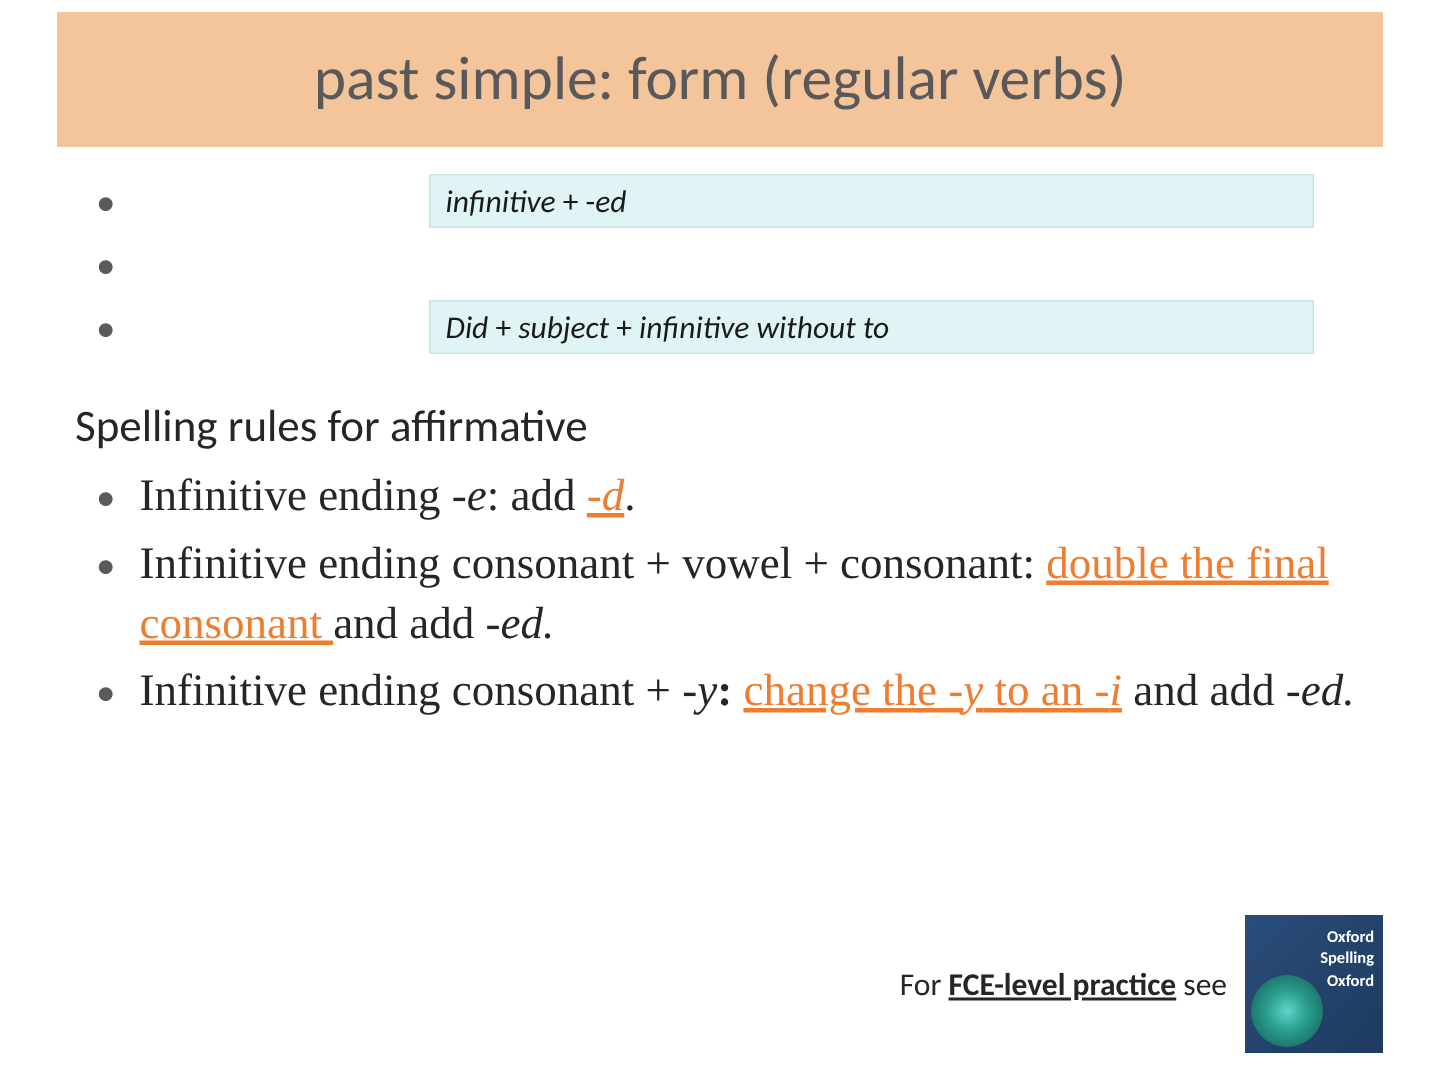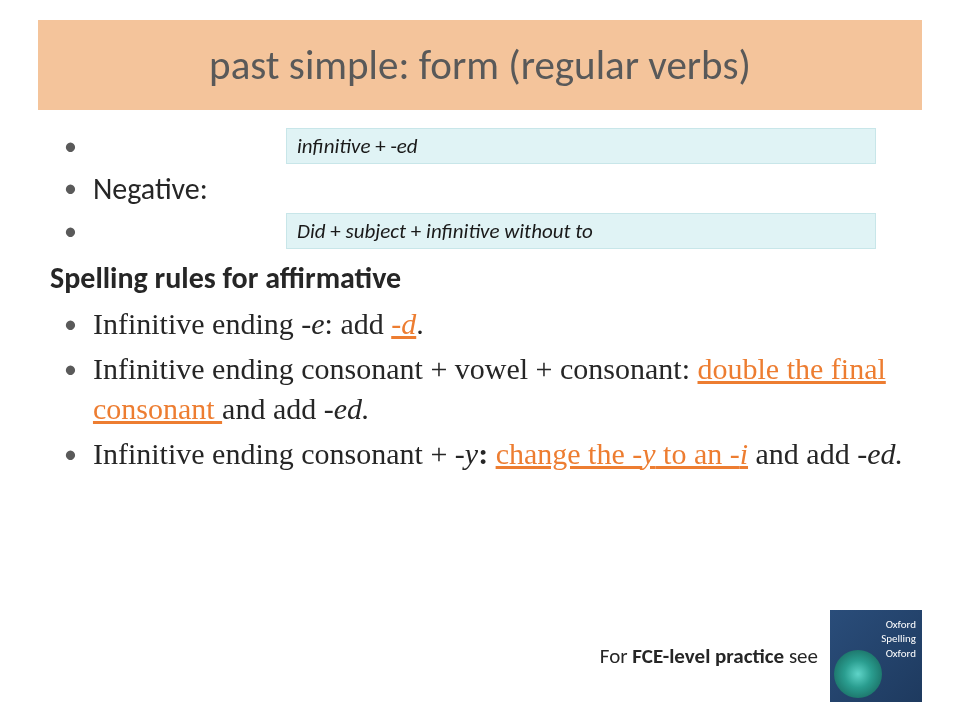--- a/index.html
+++ b/index.html
@@ -11,21 +11,21 @@
       width: 960px;
       height: 720px;
       background: #ffffff;
       font-family: Calibri, Arial, sans-serif;
       position: relative;
       overflow: hidden;
     }
     .slide {
       width: 100%;
       height: 100%;
-      padding: 20px 38px 0 38px;
+      padding: 8px 38px 0 38px;
       position: relative;
       border-radius: 23px;
     }
     .title-bar {
       background: #f4c49b;
       padding: 20px 28px;
       margin-bottom: 18px;
     }
     .title-bar h1 {
       font-size: 41px;
@@ -67,23 +67,23 @@
       flex: 1;
       font-style: italic;
       margin-left: 10px;
       max-width: 590px;
     }
     .form-value .plain {
       font-style: normal;
     }
     .section-heading {
       font-size: 30px;
-      font-weight: bold;
-      color: #262626;
-      margin-top: 10px;
+      font-weight: normal;
+      color: #262626;
+      margin-top: 30px;
       margin-bottom: 8px;
       padding-left: 4px;
     }
     .rule-item {
       display: flex;
       align-items: flex-start;
       font-size: 30px;
       color: #262626;
       padding-left: 18px;
       line-height: 1.35;
@@ -114,20 +114,21 @@
       display: flex;
       align-items: center;
       gap: 12px;
     }
     .footer-text {
       font-size: 21px;
       color: #262626;
     }
     .footer-text .bold {
       font-weight: bold;
+      text-decoration: underline;
     }
     .book-cover {
       width: 92px;
       height: 92px;
       background: linear-gradient(135deg, #2a4d7a 0%, #1e3a5f 100%);
       position: relative;
       display: flex;
       flex-direction: column;
       justify-content: flex-start;
       align-items: flex-end;
@@ -140,20 +141,21 @@
       width: 48px;
       height: 48px;
       border-radius: 50%;
       background: radial-gradient(circle, #5fd4c8 0%, #2a9d8f 40%, #1e7a6f 70%, #0d4a42 100%);
     }
     .book-cover .book-text {
       font-size: 11px;
       color: #ffffff;
       text-align: left;
       line-height: 1.3;
+      font-weight: bold;
     }
   </style>
 </head>
 <body>
 
 <div class="slide">
   <div class="title-bar">
     <h1>past simple: form (regular verbs)</h1>
   </div>
 
@@ -162,21 +164,20 @@
     <div class="form-row">
       <div class="bullet-item form-label">
         <span class="bullet">•</span>
       </div>
       <div class="form-value">infinitive <span class="plain">+ -</span>ed</div>
     </div>
 
     <div class="form-row">
       <div class="bullet-item form-label">
         <span class="bullet">•</span>
-        <span>Negative:</span>
       </div>
     </div>
 
     <div class="form-row">
       <div class="bullet-item form-label">
         <span class="bullet">•</span>
       </div>
       <div class="form-value">Did <span class="plain">+</span> subject <span class="plain">+</span> infinitive without to</div>
     </div>
 

